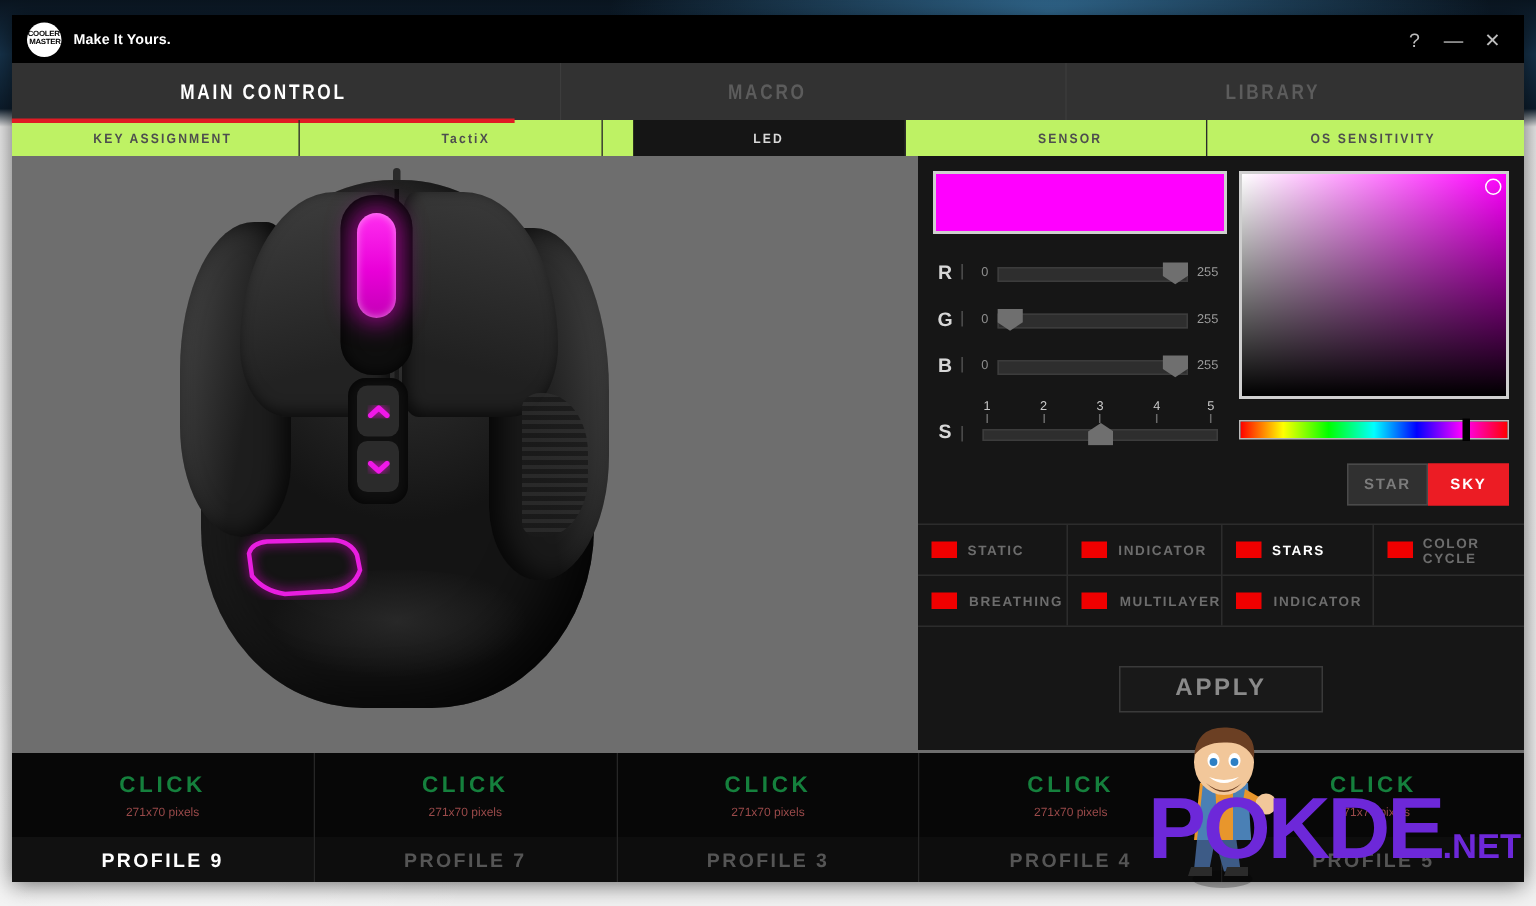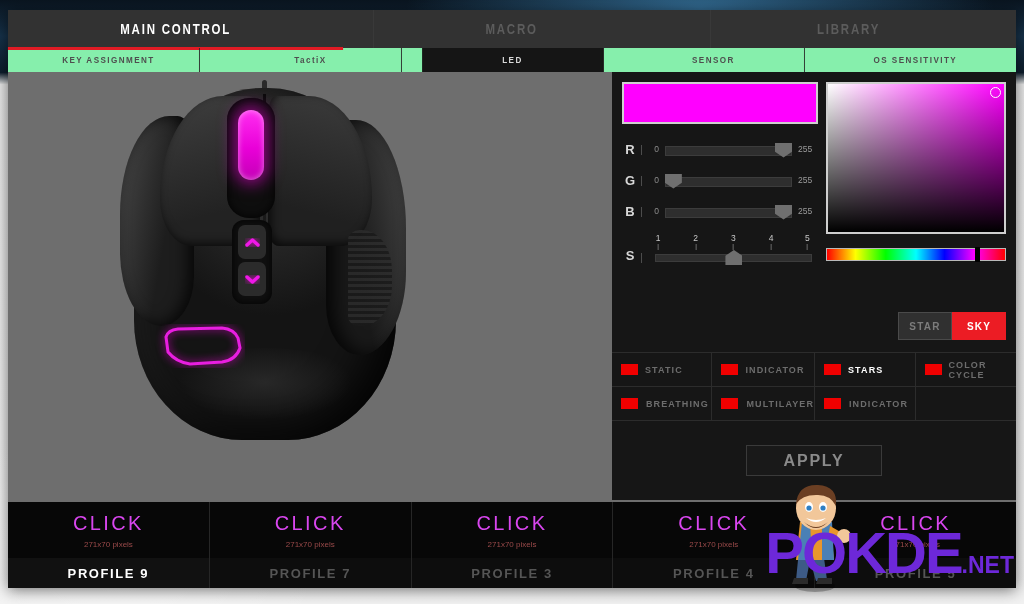--- a/index.html
+++ b/index.html
@@ -49,21 +49,21 @@
     font-family:"Liberation Sans Narrow","Liberation Sans",sans-serif;
     transform:scaleX(.82);
   }
   .mtab+.mtab{border-left:1px solid #3d3d3d;}
   .mtab.active{color:#fff;}
   .mtab.active::after{
     content:"";position:absolute;left:0;right:0;bottom:-2px;height:3px;background:#e01b24;
     transform:scaleX(1.22);
   }
   
-  .subtabs{height:24px;background:#86efac;display:flex;flex:0 0 auto;}
+  .subtabs{height:24px;background:#bef264;display:flex;flex:0 0 auto;}
   .stab{
     flex:1;display:flex;align-items:center;justify-content:center;
     color:#4e4e4e;font-size:9px;font-weight:bold;letter-spacing:1.6px;cursor:pointer;
     border-right:1px solid #2b2b2b;transform:scaleX(.9);
   }
   .stab:last-child{border-right:none;}
   .stab.active{color:#d8d8d8;background:#151515;}
   
   .body{flex:1 1 auto;display:flex;min-height:0;}
   .preview{
@@ -193,21 +193,20 @@
     background:linear-gradient(to right,#f00 0%,#ff0 16%,#0f0 33%,#0ff 50%,#00f 66%,#f0f 83%,#f00 100%);
   }
   .hue-cursor{position:absolute;top:-2px;width:5px;height:15px;background:#000;}
   
   .segmented{display:flex;justify-content:flex-end;padding:14px 10px 0 0;}
   .seg{
     width:52px;height:26px;display:flex;align-items:center;justify-content:center;
     font-size:10px;font-weight:bold;letter-spacing:1.2px;cursor:pointer;
     background:#303030;color:#7c7c7c;border:1px solid #4a4a4a;
     font-family:"Liberation Sans Narrow","Liberation Sans",sans-serif;
-    margin-top:35px;
   }
   .seg.on{background:#ec1c24;color:#fff;border-color:#ec1c24;}
   
   .effects{
     margin-top:12px;border-top:1px solid #2c2c2c;border-bottom:1px solid #2c2c2c;
     display:grid;grid-template-columns:repeat(4,1fr);
   }
   .eff{
     height:33px;display:flex;align-items:center;gap:7px;padding-left:9px;cursor:pointer;
     border-right:1px solid #2c2c2c;border-bottom:1px solid #2c2c2c;
@@ -226,21 +225,21 @@
     font-size:16px;font-weight:bold;letter-spacing:1.8px;cursor:pointer;
     display:flex;align-items:center;justify-content:center;
     font-family:"Liberation Sans Narrow","Liberation Sans",sans-serif;
   }
   
   .profiles{height:86px;background:#0a0a0a;display:flex;flex:0 0 auto;border-top:2px solid #6e6e6e;}
   .prof{flex:1;display:flex;flex-direction:column;border-right:1px solid #262626;cursor:pointer;}
   .prof:last-child{border-right:none;}
   .prof-top{flex:1;display:flex;flex-direction:column;align-items:center;justify-content:center;gap:5px;background:#070707;}
   .prof-click{
-    color:#d946ef;font-size:20px;font-weight:normal;letter-spacing:2.4px;
+    color:#15803d;font-size:15px;font-weight:bold;letter-spacing:2.4px;
     font-family:"Liberation Sans Narrow","Liberation Sans",sans-serif;
   }
   .prof-size{color:#9a4a4a;font-size:8px;}
   .prof-name{
     height:30px;display:flex;align-items:center;justify-content:center;background:#0d0d0d;
     color:#555;font-size:13px;font-weight:bold;letter-spacing:1.6px;
     font-family:"Liberation Sans Narrow","Liberation Sans",sans-serif;
   }
   .prof.active .prof-name{color:#fff;background:#111;}
   
@@ -252,20 +251,34 @@
   .wm-net{font-size:23px;letter-spacing:0;}
   .wm-mascot{position:absolute;left:4px;bottom:4px;width:86px;height:112px;}
 </style>
 </head>
 <body>
 
 <div class="backdrop-glow"></div>
 
 <div class="app">
 
+  <div class="titlebar">
+    <div class="logo-wrap">
+      <div class="cm-badge">
+        <span>COOLER</span>
+        <span>MASTER</span>
+      </div>
+      <div class="tagline">Make It Yours.</div>
+    </div>
+    <div class="win-controls">
+      <div class="win-btn">?</div>
+      <div class="win-btn">—</div>
+      <div class="win-btn">✕</div>
+    </div>
+  </div>
 
   <div class="maintabs">
     <div class="mtab active">MAIN CONTROL</div>
     <div class="mtab">MACRO</div>
     <div class="mtab">LIBRARY</div>
   </div>
 
   <div class="subtabs">
     <div class="stab">KEY ASSIGNMENT</div>
     <div class="stab">TactiX</div>

